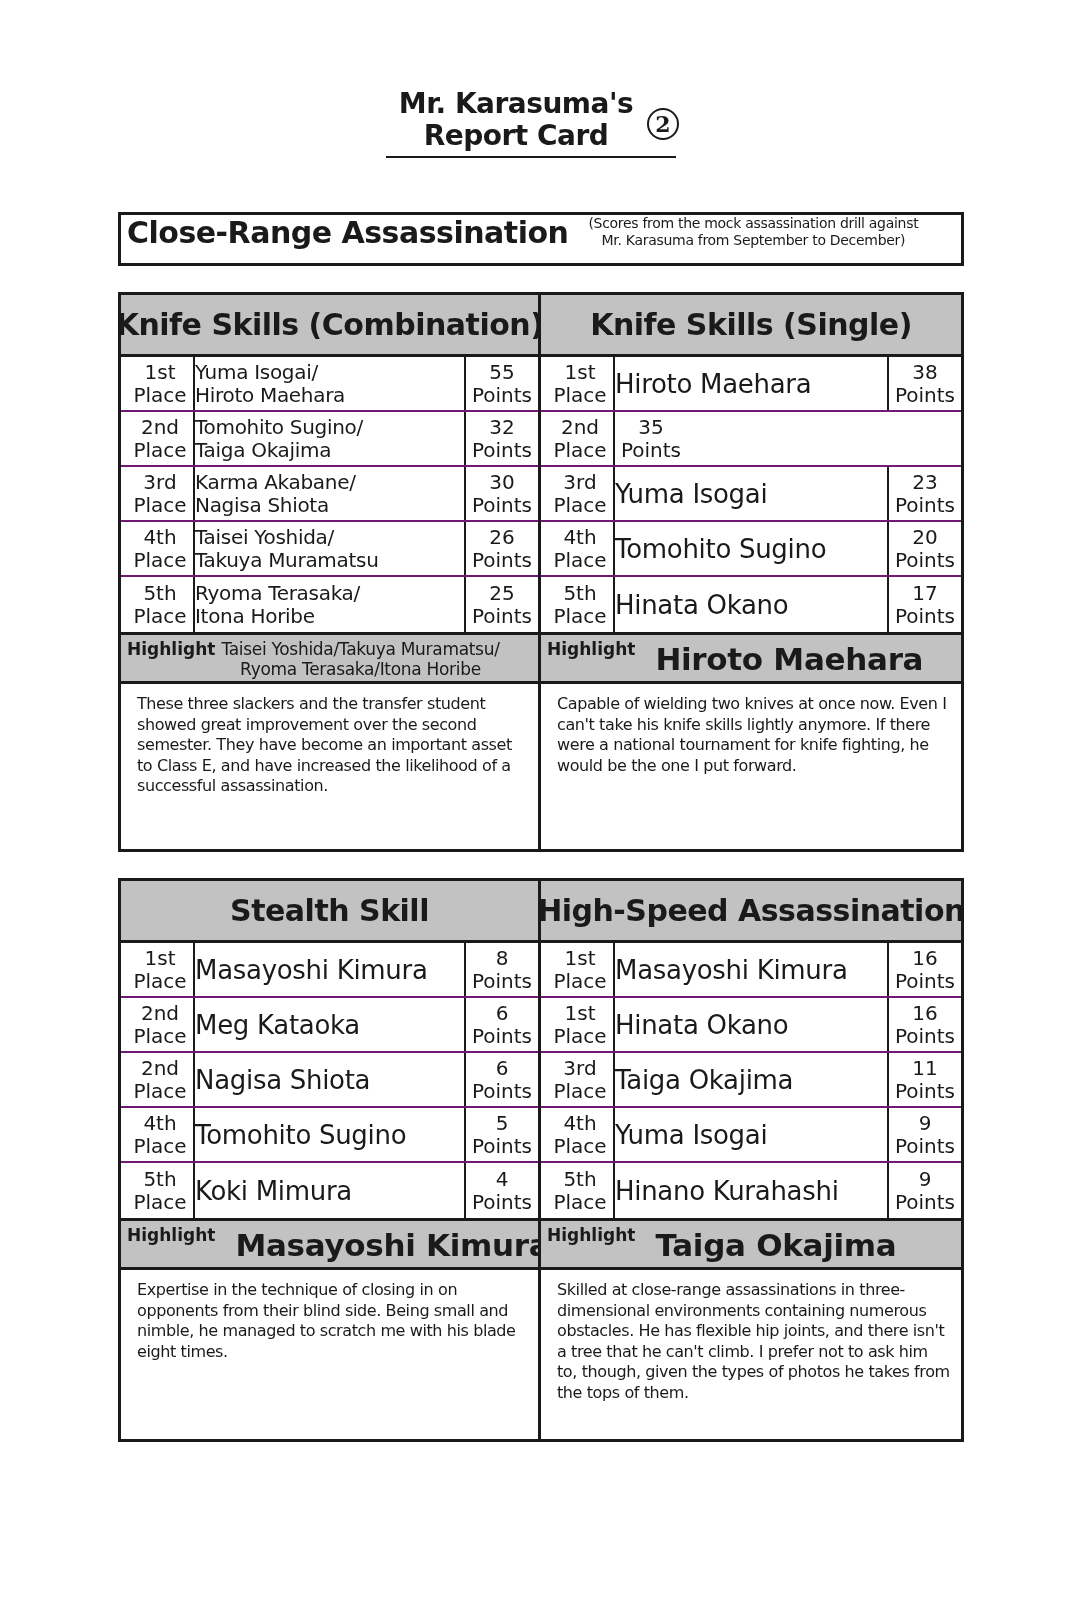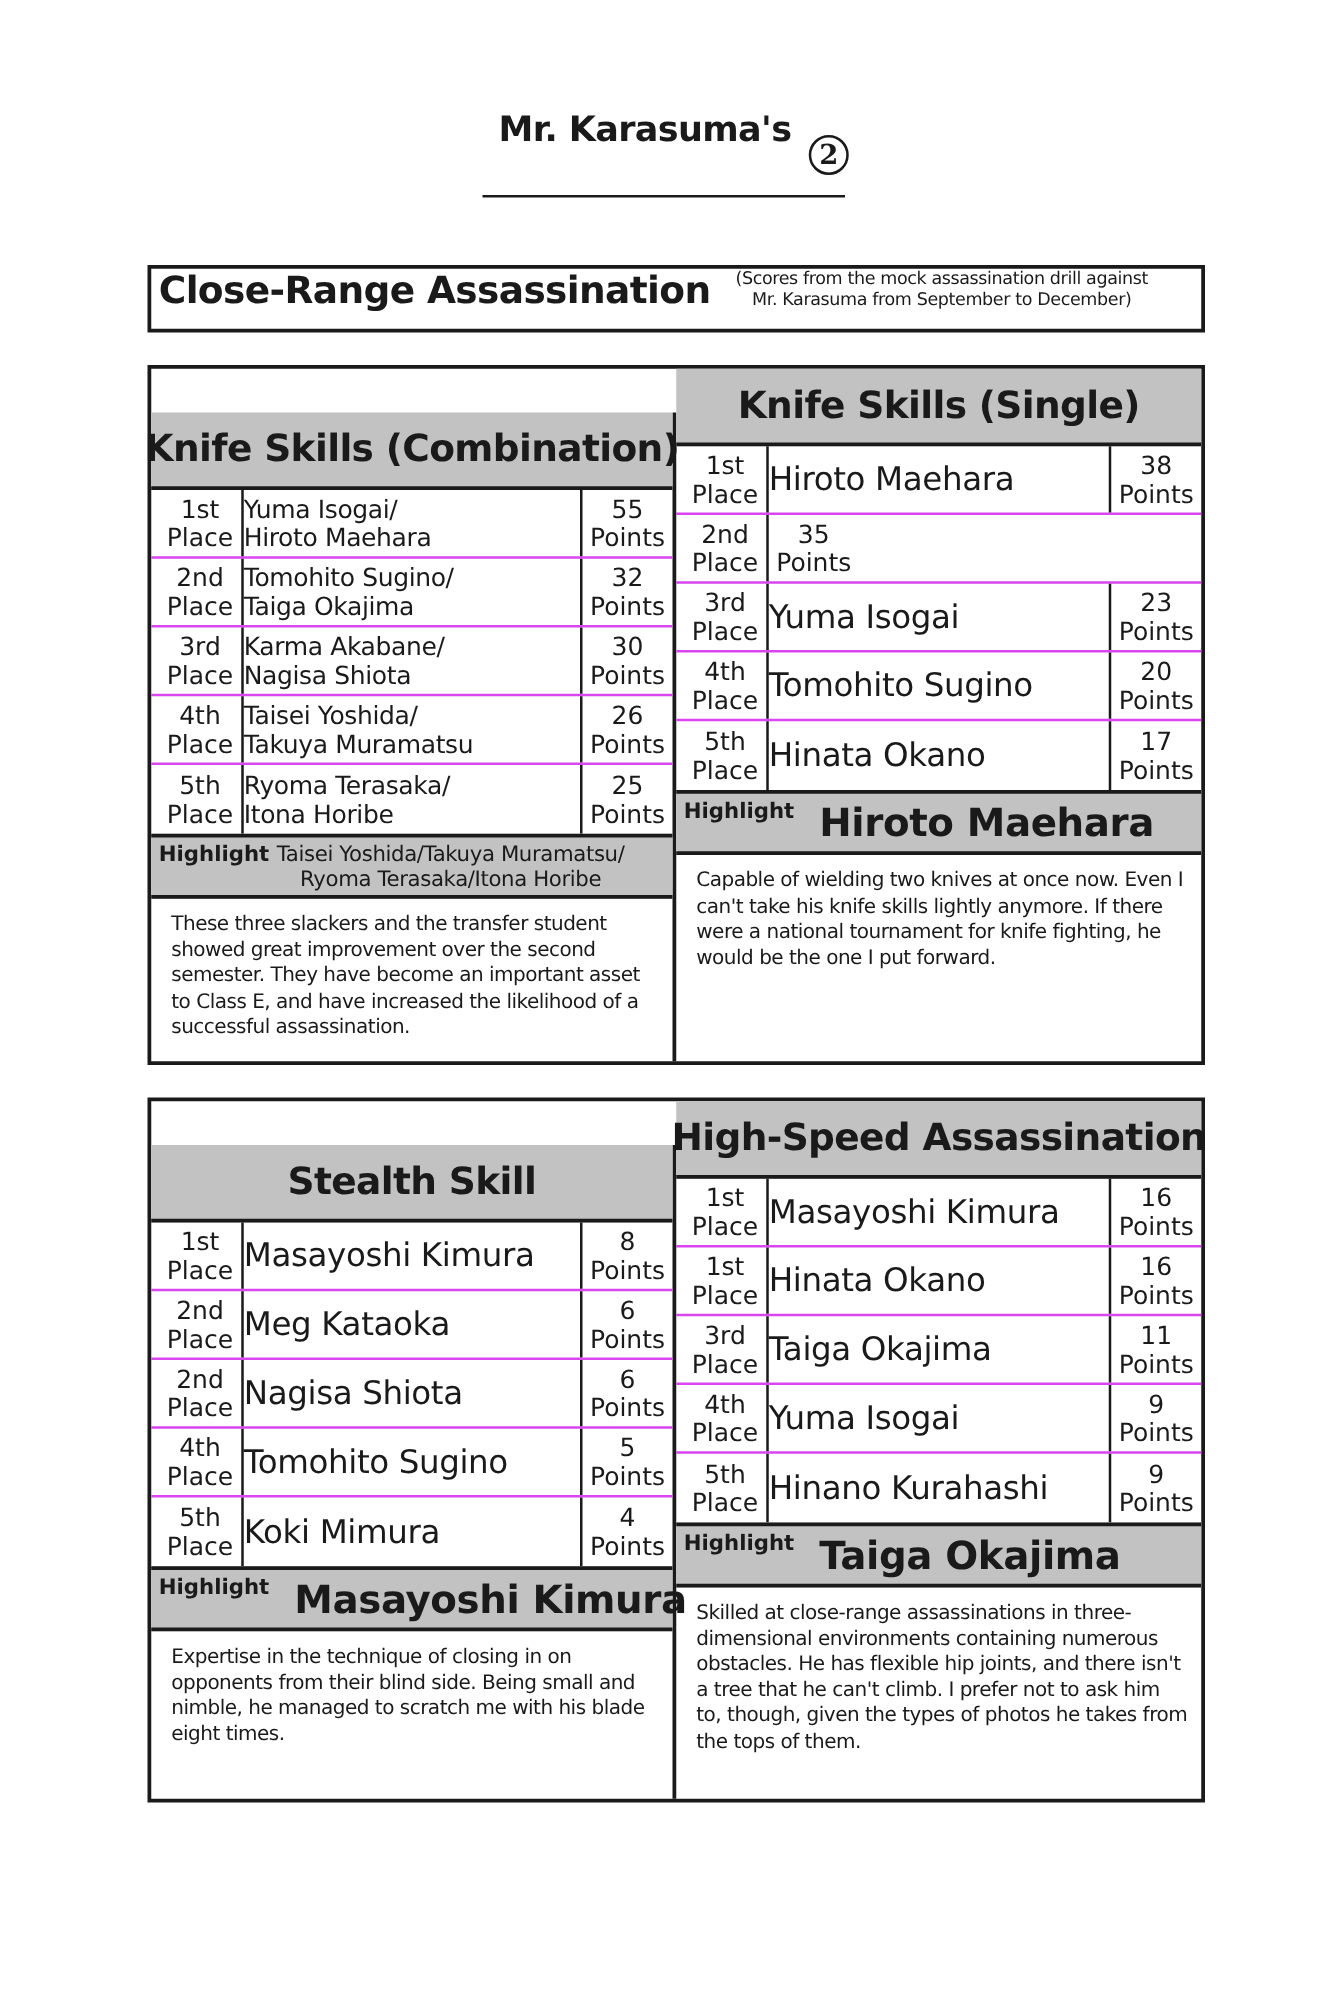--- a/index.html
+++ b/index.html
@@ -12,41 +12,42 @@
   .title-rule { position: absolute; left: 386px; top: 156px; width: 290px; height: 2px; background: #1a1a1a; }
 
   .section-box { position: absolute; left: 118px; top: 212px; width: 846px; height: 54px; border: 3px solid #1a1a1a; box-sizing: border-box; display: flex; align-items: flex-start; }
   .section-title { font-weight: bold; font-size: 30px; padding-left: 6px; letter-spacing: -0.5px; white-space: nowrap; }
   .section-sub { font-size: 14px; line-height: 17px; text-align: center; margin-left: 20px; letter-spacing: -0.3px; }
 
   .block { position: absolute; left: 118px; width: 846px; border: 3px solid #1a1a1a; box-sizing: border-box; display: flex; }
   .block.b1 { top: 292px; height: 560px; }
   .block.b2 { top: 878px; height: 564px; }
   .col { width: 50%; display: flex; flex-direction: column; box-sizing: border-box; }
-  .col.left { border-right: 3px solid #1a1a1a; margin-top: 35px; }
+  .col.left { border-right: 3px solid #1a1a1a; }
   .col-head { height: 62px; background: #c2c2c2; border-bottom: 3px solid #1a1a1a; display: flex; align-items: center; justify-content: center; font-weight: bold; font-size: 30px; letter-spacing: -0.5px; white-space: nowrap; box-sizing: border-box; }
   .rows { display: flex; flex-direction: column; }
-  .row { height: 55px; display: flex; border-bottom: 2px solid #d946ef; box-sizing: border-box; }
+  .row { height: 55px; display: flex; border-bottom: 2px solid #701a75; box-sizing: border-box; }
   .row:last-child { border-bottom: none; }
   .place { width: 74px; border-right: 2px solid #1a1a1a; font-size: 20px; line-height: 23px; text-align: center; display: flex; flex-direction: column; justify-content: center; padding-left: 6px; box-sizing: border-box; }
   .name { flex: 1; border-right: 2px solid #1a1a1a; display: flex; align-items: center; padding-left: 0; box-sizing: border-box; font-size: 26px; letter-spacing: -0.3px; }
   .name.small { font-size: 20px; line-height: 23px; }
   .pts { width: 72px; font-size: 20px; line-height: 23px; text-align: center; display: flex; flex-direction: column; justify-content: center; box-sizing: border-box; }
   .hl { height: 52px; background: #c2c2c2; border-top: 3px solid #1a1a1a; border-bottom: 3px solid #1a1a1a; display: flex; align-items: flex-start; box-sizing: border-box; padding: 4px 6px 0 6px; }
   .hl-label { font-weight: bold; font-size: 17px; line-height: 20px; white-space: nowrap; }
   .hl-name { font-weight: bold; font-size: 31px; line-height: 40px; margin-left: 20px; white-space: nowrap; letter-spacing: -0.3px; }
   .hl-name.multi { font-weight: normal; font-size: 17px; line-height: 20px; margin-left: 6px; text-align: center; }
   .note { flex: 1; font-size: 16px; line-height: 20.5px; padding: 10px 10px 12px 16px; box-sizing: border-box; letter-spacing: -0.4px; }
   .col.right .note { padding-left: 16px; }
 </style>
 </head>
 <body>
 
 <div class="page-title">
   <span class="t1">Mr. Karasuma's</span>
+  <span class="t2">Report Card</span>
   <span class="circ">2</span>
 </div>
 <div class="title-rule"></div>
 
 <div class="section-box">
   <span class="section-title">Close-Range Assassination</span>
   <div class="section-sub">
     <div>(Scores from the mock assassination drill against</div>
     <div>Mr. Karasuma from September to December)</div>
   </div>

